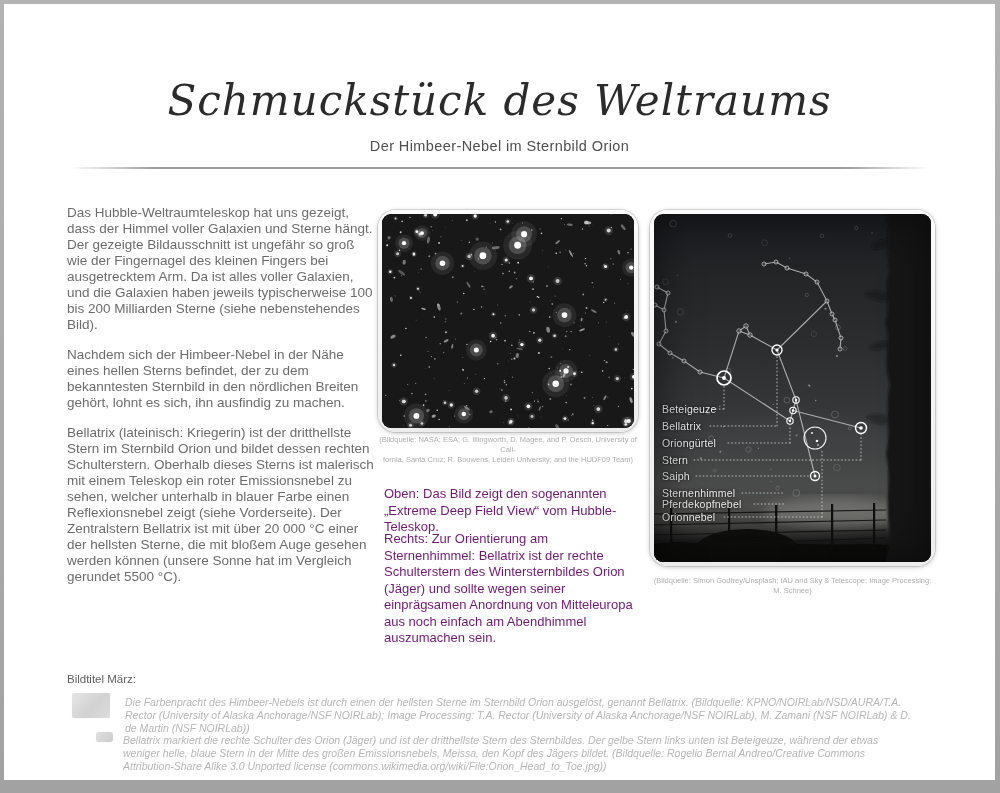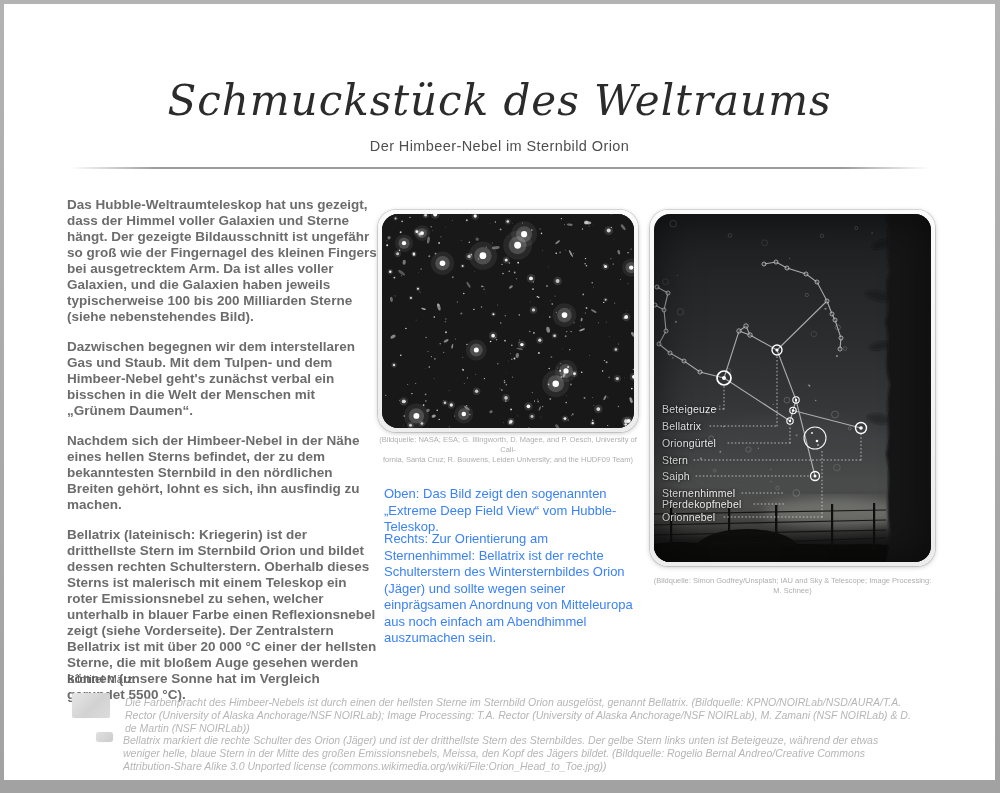--- a/index.html
+++ b/index.html
@@ -8,41 +8,41 @@
         font-family:"Liberation Sans",sans-serif;color:#6c6c6c;}
   
   .title{position:absolute;left:0;top:72px;width:100%;text-align:center;margin:0;
          font-family:"DejaVu Serif",serif;font-style:italic;font-weight:500;
          font-size:42px;letter-spacing:1px;color:#2b2b2b;}
   .subtitle{position:absolute;left:0;top:134px;width:100%;text-align:center;
             font-size:14.5px;letter-spacing:.4px;color:#4f4f4f;}
   .divider{position:absolute;left:66px;right:66px;top:163px;height:2px;
            background:linear-gradient(90deg,rgba(150,150,150,0) 0%,#9c9c9c 10%,#9c9c9c 90%,rgba(150,150,150,0) 100%);}
   
-  .intro{position:absolute;left:63px;top:193px;width:310px;font-size:13.5px;line-height:16px;color:#6c6c6c;font-weight:bold;}
+  .intro{position:absolute;left:63px;top:201px;width:310px;font-size:13.5px;line-height:16px;color:#6c6c6c;}
   .intro p{margin:0 0 14px 0;}
   
   .photo-card{position:absolute;background:linear-gradient(180deg,#fbfbfb,#ececec);
               border-radius:18px;padding:4px;box-shadow:0 1px 5px rgba(0,0,0,.25), 0 0 0 1px #e3e3e3;}
-  .ph{width:100%;height:100%;border-radius:16px;overflow:hidden;position:relative;}
+  .ph{width:100%;height:100%;border-radius:9px;overflow:hidden;position:relative;}
   .card-hubble{left:374px;top:206px;width:252px;height:214px;}
   .card-hubble .ph{background:#181818;}
   .card-orion{left:646px;top:206px;width:277px;height:348px;}
   .ph-orion{background:linear-gradient(180deg,#1b1d20 0%,#232527 18%,#2b2d2f 38%,#343638 55%,#3e4041 68%,#4b4c4b 78%,#3c3d3c 87%,#1a1b1a 94%,#111111 100%);}
   .ph-orion .vignette{position:absolute;inset:0;box-shadow:inset 0 0 45px rgba(0,0,0,.6);pointer-events:none;}
   .ph svg{position:absolute;inset:0;width:100%;height:100%;}
   
   .slabel{position:absolute;left:8px;font-size:10.5px;line-height:12px;color:#ececec;
           letter-spacing:.2px;text-shadow:0 0 3px rgba(0,0,0,.9);white-space:nowrap;}
   
   .credit{position:absolute;font-size:7.5px;line-height:10px;color:#aeaeae;text-align:center;}
   .credit-hubble{left:374px;top:431px;width:260px;}
   .credit-orion{left:646px;top:572px;width:285px;}
   
-  .note{position:absolute;left:380px;width:254px;font-size:13px;line-height:16.5px;color:#3b82f6;margin:0;}
+  .note{position:absolute;left:380px;width:254px;font-size:13px;line-height:16.5px;color:#701a75;margin:0;}
   .note-oben{top:482px;}
   .note-rechts{top:527px;}
   
   .footer-title{position:absolute;left:63px;top:669px;font-size:11.5px;font-weight:normal;color:#5f5f5f;}
   .cap-text{position:absolute;font-size:10.5px;line-height:13px;color:#b6b6b6;margin:4px;font-style:italic;}
   .cap-text-1{left:117px;top:688px;width:790px;}
   .cap-text-2{left:115px;top:726px;width:792px;}
   .thumb{position:absolute;box-shadow:0 0 1px rgba(0,0,0,.15);}
   .thumb-1{left:68px;top:689px;width:38px;height:25px;border-radius:2px;
            background:linear-gradient(135deg,#e6e6e6 0%,#d2d2d2 55%,#dcdcdc 100%);}
@@ -54,21 +54,20 @@
 
 <div class="frame">
   <div class="page">
 
     <h1 class="title">Schmuckstück des Weltraums</h1>
     <div class="subtitle">Der Himbeer-Nebel im Sternbild Orion</div>
     <div class="divider"></div>
 
     <section class="intro">
       <p>Das Hubble-Weltraumteleskop hat uns gezeigt, dass der Himmel voller Galaxien und Sterne hängt. Der gezeigte Bildausschnitt ist ungefähr so groß wie der Fingernagel des kleinen Fingers bei ausgetrecktem Arm. Da ist alles voller Galaxien, und die Galaxien haben jeweils typischerweise 100 bis 200 Milliarden Sterne (siehe nebenstehendes Bild).</p>
-      <p>Dazwischen begegnen wir dem interstellaren Gas und Staub. Mit dem Tulpen- und dem Himbeer-Nebel geht's zunächst verbal ein bisschen in die Welt der Menschen mit „Grünem Daumen“.</p>
       <p>Nachdem sich der Himbeer-Nebel in der Nähe eines hellen Sterns befindet, der zu dem bekanntesten Sternbild in den nördlichen Breiten gehört, lohnt es sich, ihn ausfindig zu machen.</p>
       <p>Bellatrix (lateinisch: Kriegerin) ist der dritthellste Stern im Sternbild Orion und bildet dessen rechten Schulterstern. Oberhalb dieses Sterns ist malerisch mit einem Teleskop ein roter Emissionsnebel zu sehen, welcher unterhalb in blauer Farbe einen Reflexionsnebel zeigt (siehe Vorderseite). Der Zentralstern Bellatrix ist mit über 20 000 °C einer der hellsten Sterne, die mit bloßem Auge gesehen werden können (unsere Sonne hat im Vergleich gerundet 5500 °C).</p>
     </section>
 
     <figure class="photo-card card-hubble" style="margin:0">
       <div class="ph">
         <svg id="starfield" viewBox="0 0 252 214" preserveAspectRatio="none">
             <rect x="0" y="0" width="252" height="214" fill="#181818"></rect>
             <circle cx="151.5" cy="95.9" r="1.70" fill="#fff" opacity="0.75"></circle>
             <circle cx="151.5" cy="95.9" r="3.75" fill="#fff" opacity="0.12"></circle>

